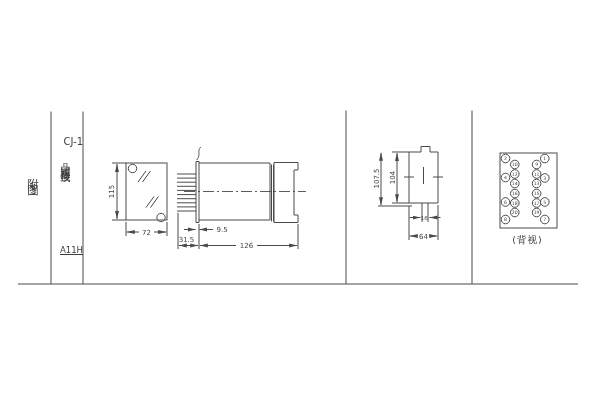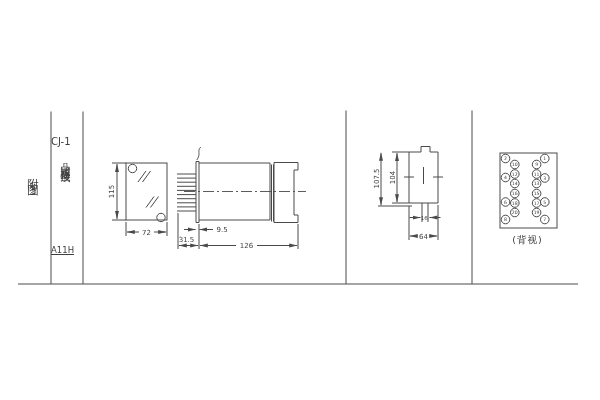--- a/index.html
+++ b/index.html
@@ -10,29 +10,29 @@
   svg{position:absolute;left:0;top:0;}
   svg line, svg path, svg rect, svg circle{stroke:#4a4a4a;stroke-width:1;fill:none;}
   svg .thin{stroke-width:0.9;}
   svg text{fill:#3f3f3f;stroke:none;font-family:"DejaVu Sans",sans-serif;}
   svg text.dim{font-size:7px;}
   svg text.dim-small{font-size:5.5px;}
   svg text.caption{font-size:9.5px;letter-spacing:1px;}
   svg .pin circle{fill:#ffffff;}
   svg .pin text{font-size:4.6px;text-anchor:middle;}
   svg marker path{fill:#4a4a4a;stroke:none;}
-  .htext{position:absolute;color:#3f3f3f;text-align:left;}
+  .htext{position:absolute;color:#3f3f3f;text-align:right;}
   .vtext{
     position:absolute;color:#3f3f3f;
     writing-mode:vertical-rl;text-orientation:upright;
   }
   .margin-label{left:25px;top:169px;font-size:11.5px;letter-spacing:7.5px;}
   .model-label{left:51px;top:136px;width:32px;font-size:10px;}
   .wiring-label{left:58px;top:155px;font-size:10px;letter-spacing:1.5px;}
-  .code-label{left:51px;top:245px;width:20px;font-size:8.5px;text-decoration:underline;}
+  .code-label{left:51px;top:245px;width:32px;font-size:8.5px;text-decoration:underline;}
 </style>
 </head>
 <body>
 
 <div class="canvas">
 
   <svg width="600" height="400" viewBox="0 0 600 400">
     <defs>
       <marker id="arr" viewBox="0 0 9 6" markerWidth="9" markerHeight="6" refX="8" refY="3" orient="auto-start-reverse" markerUnits="userSpaceOnUse">
         <path d="M0,1 L8,3 L0,5 Z"></path>

